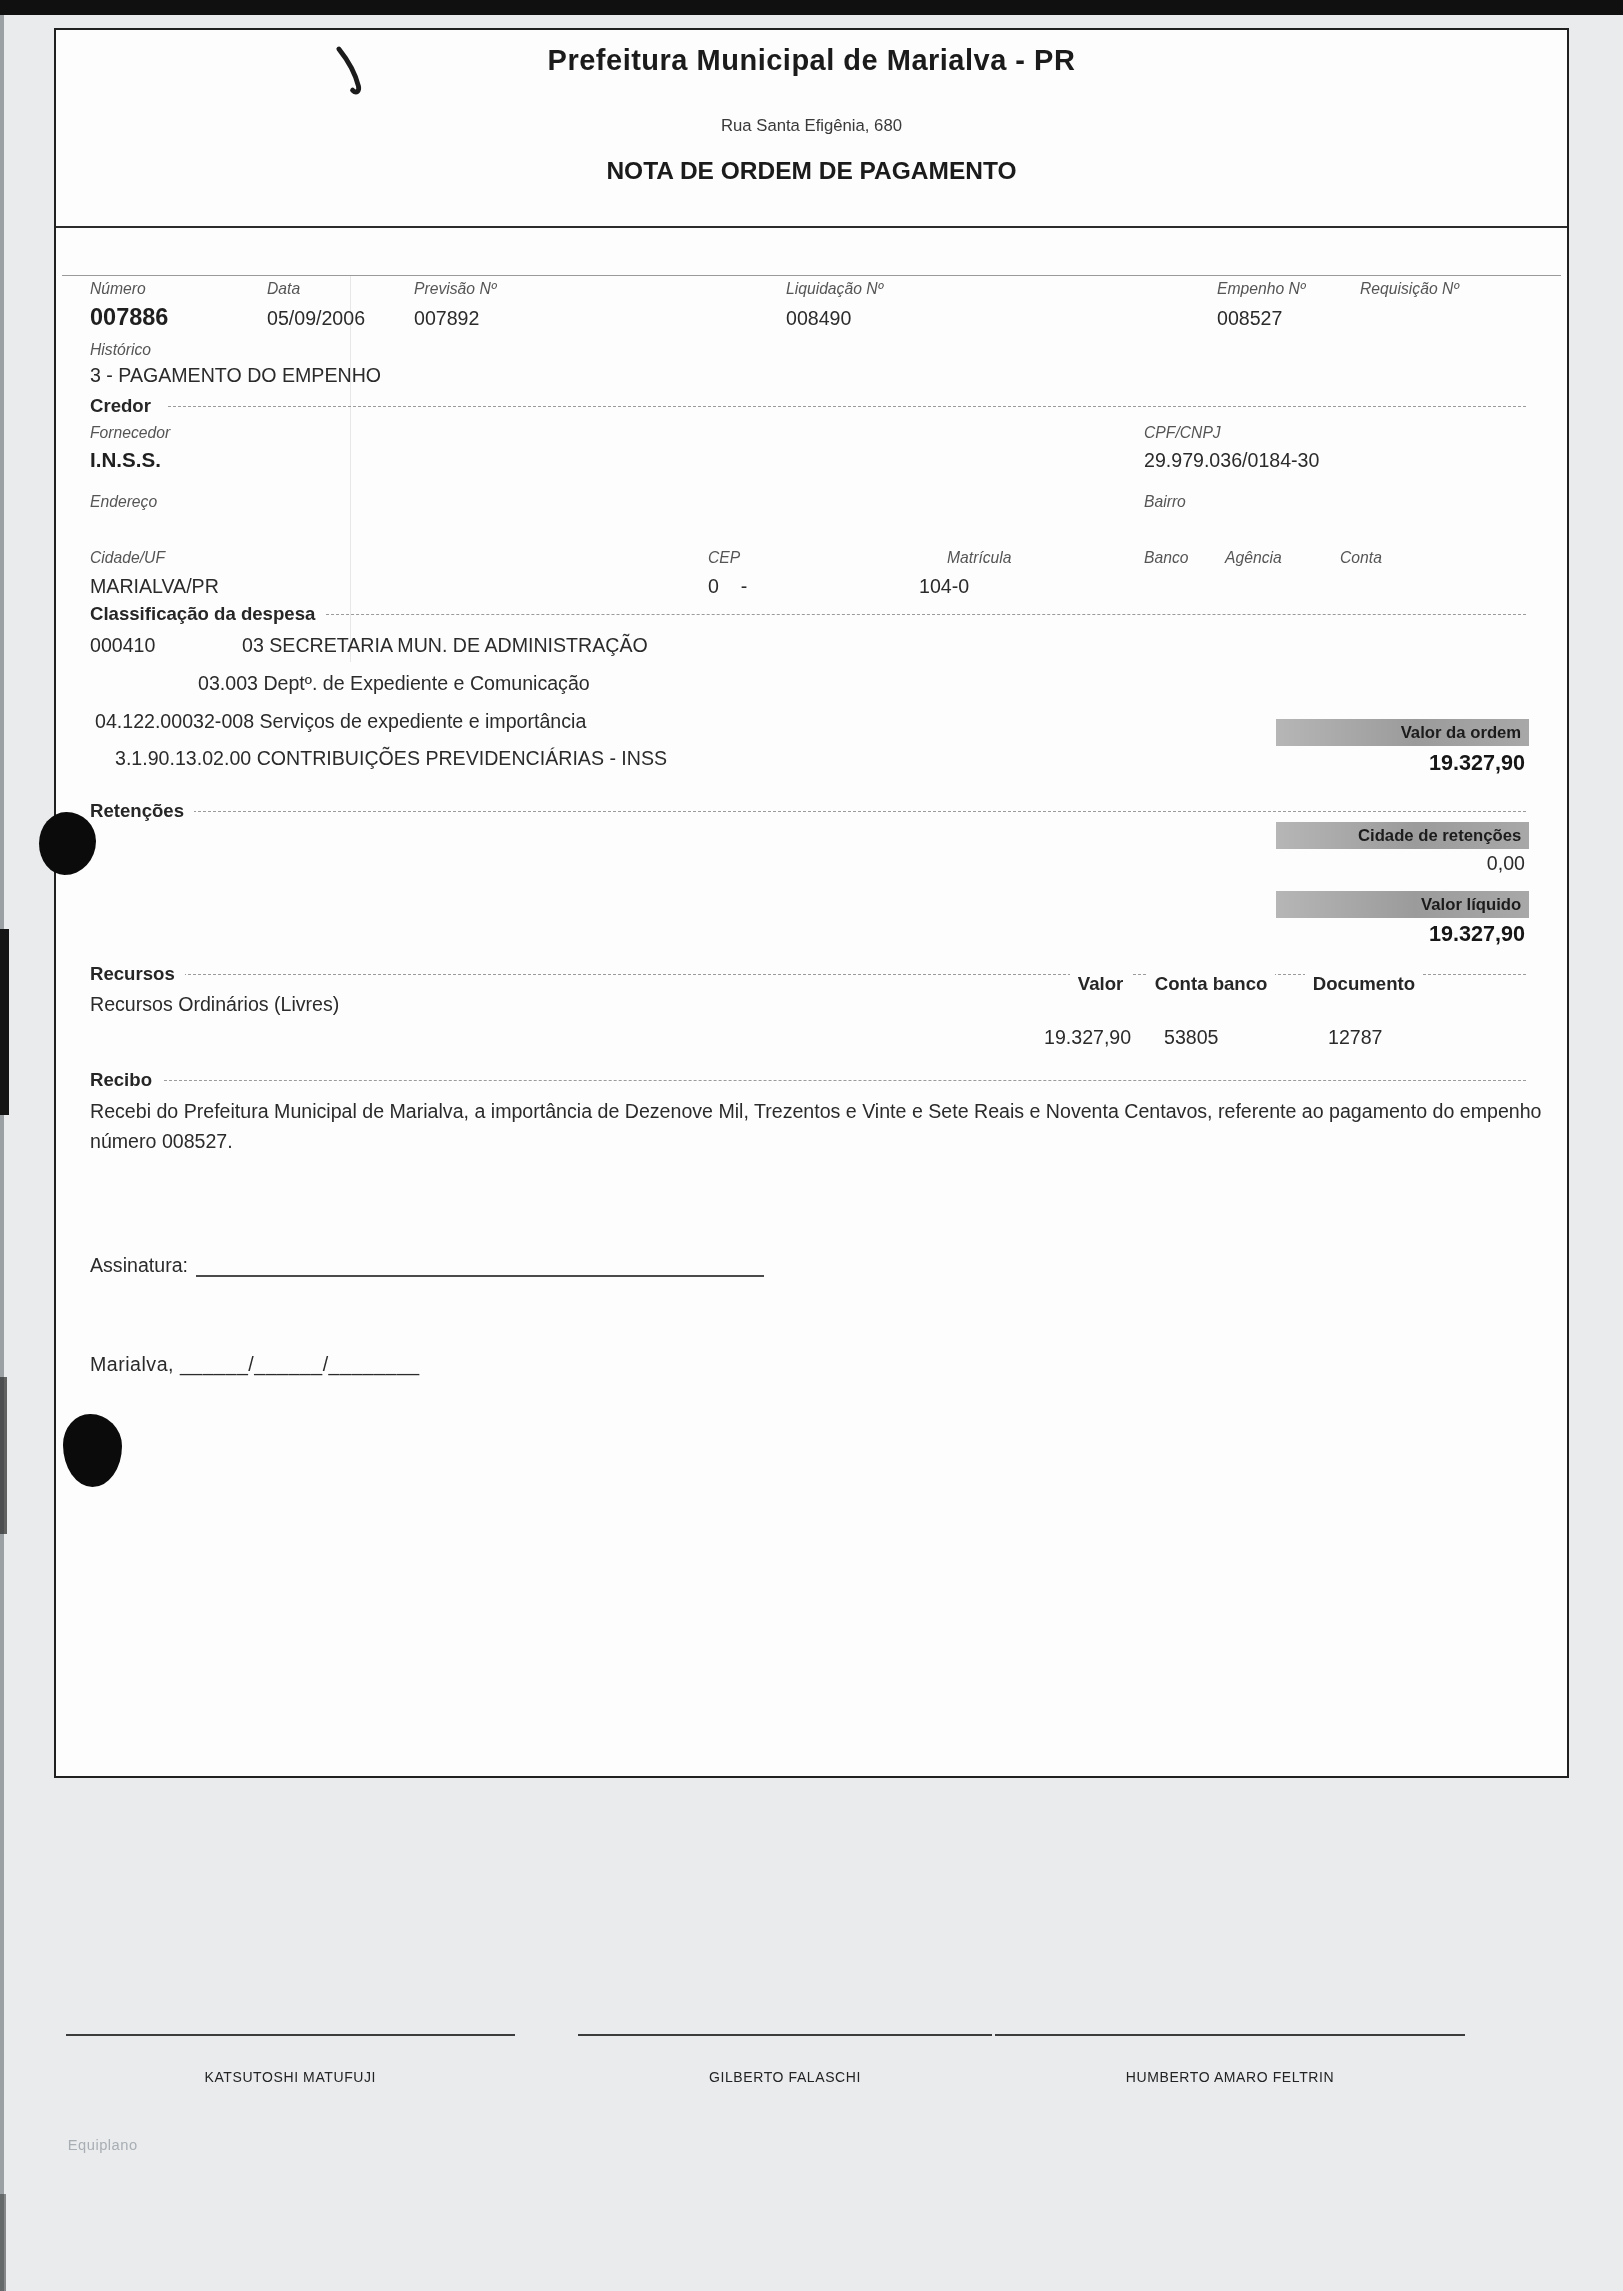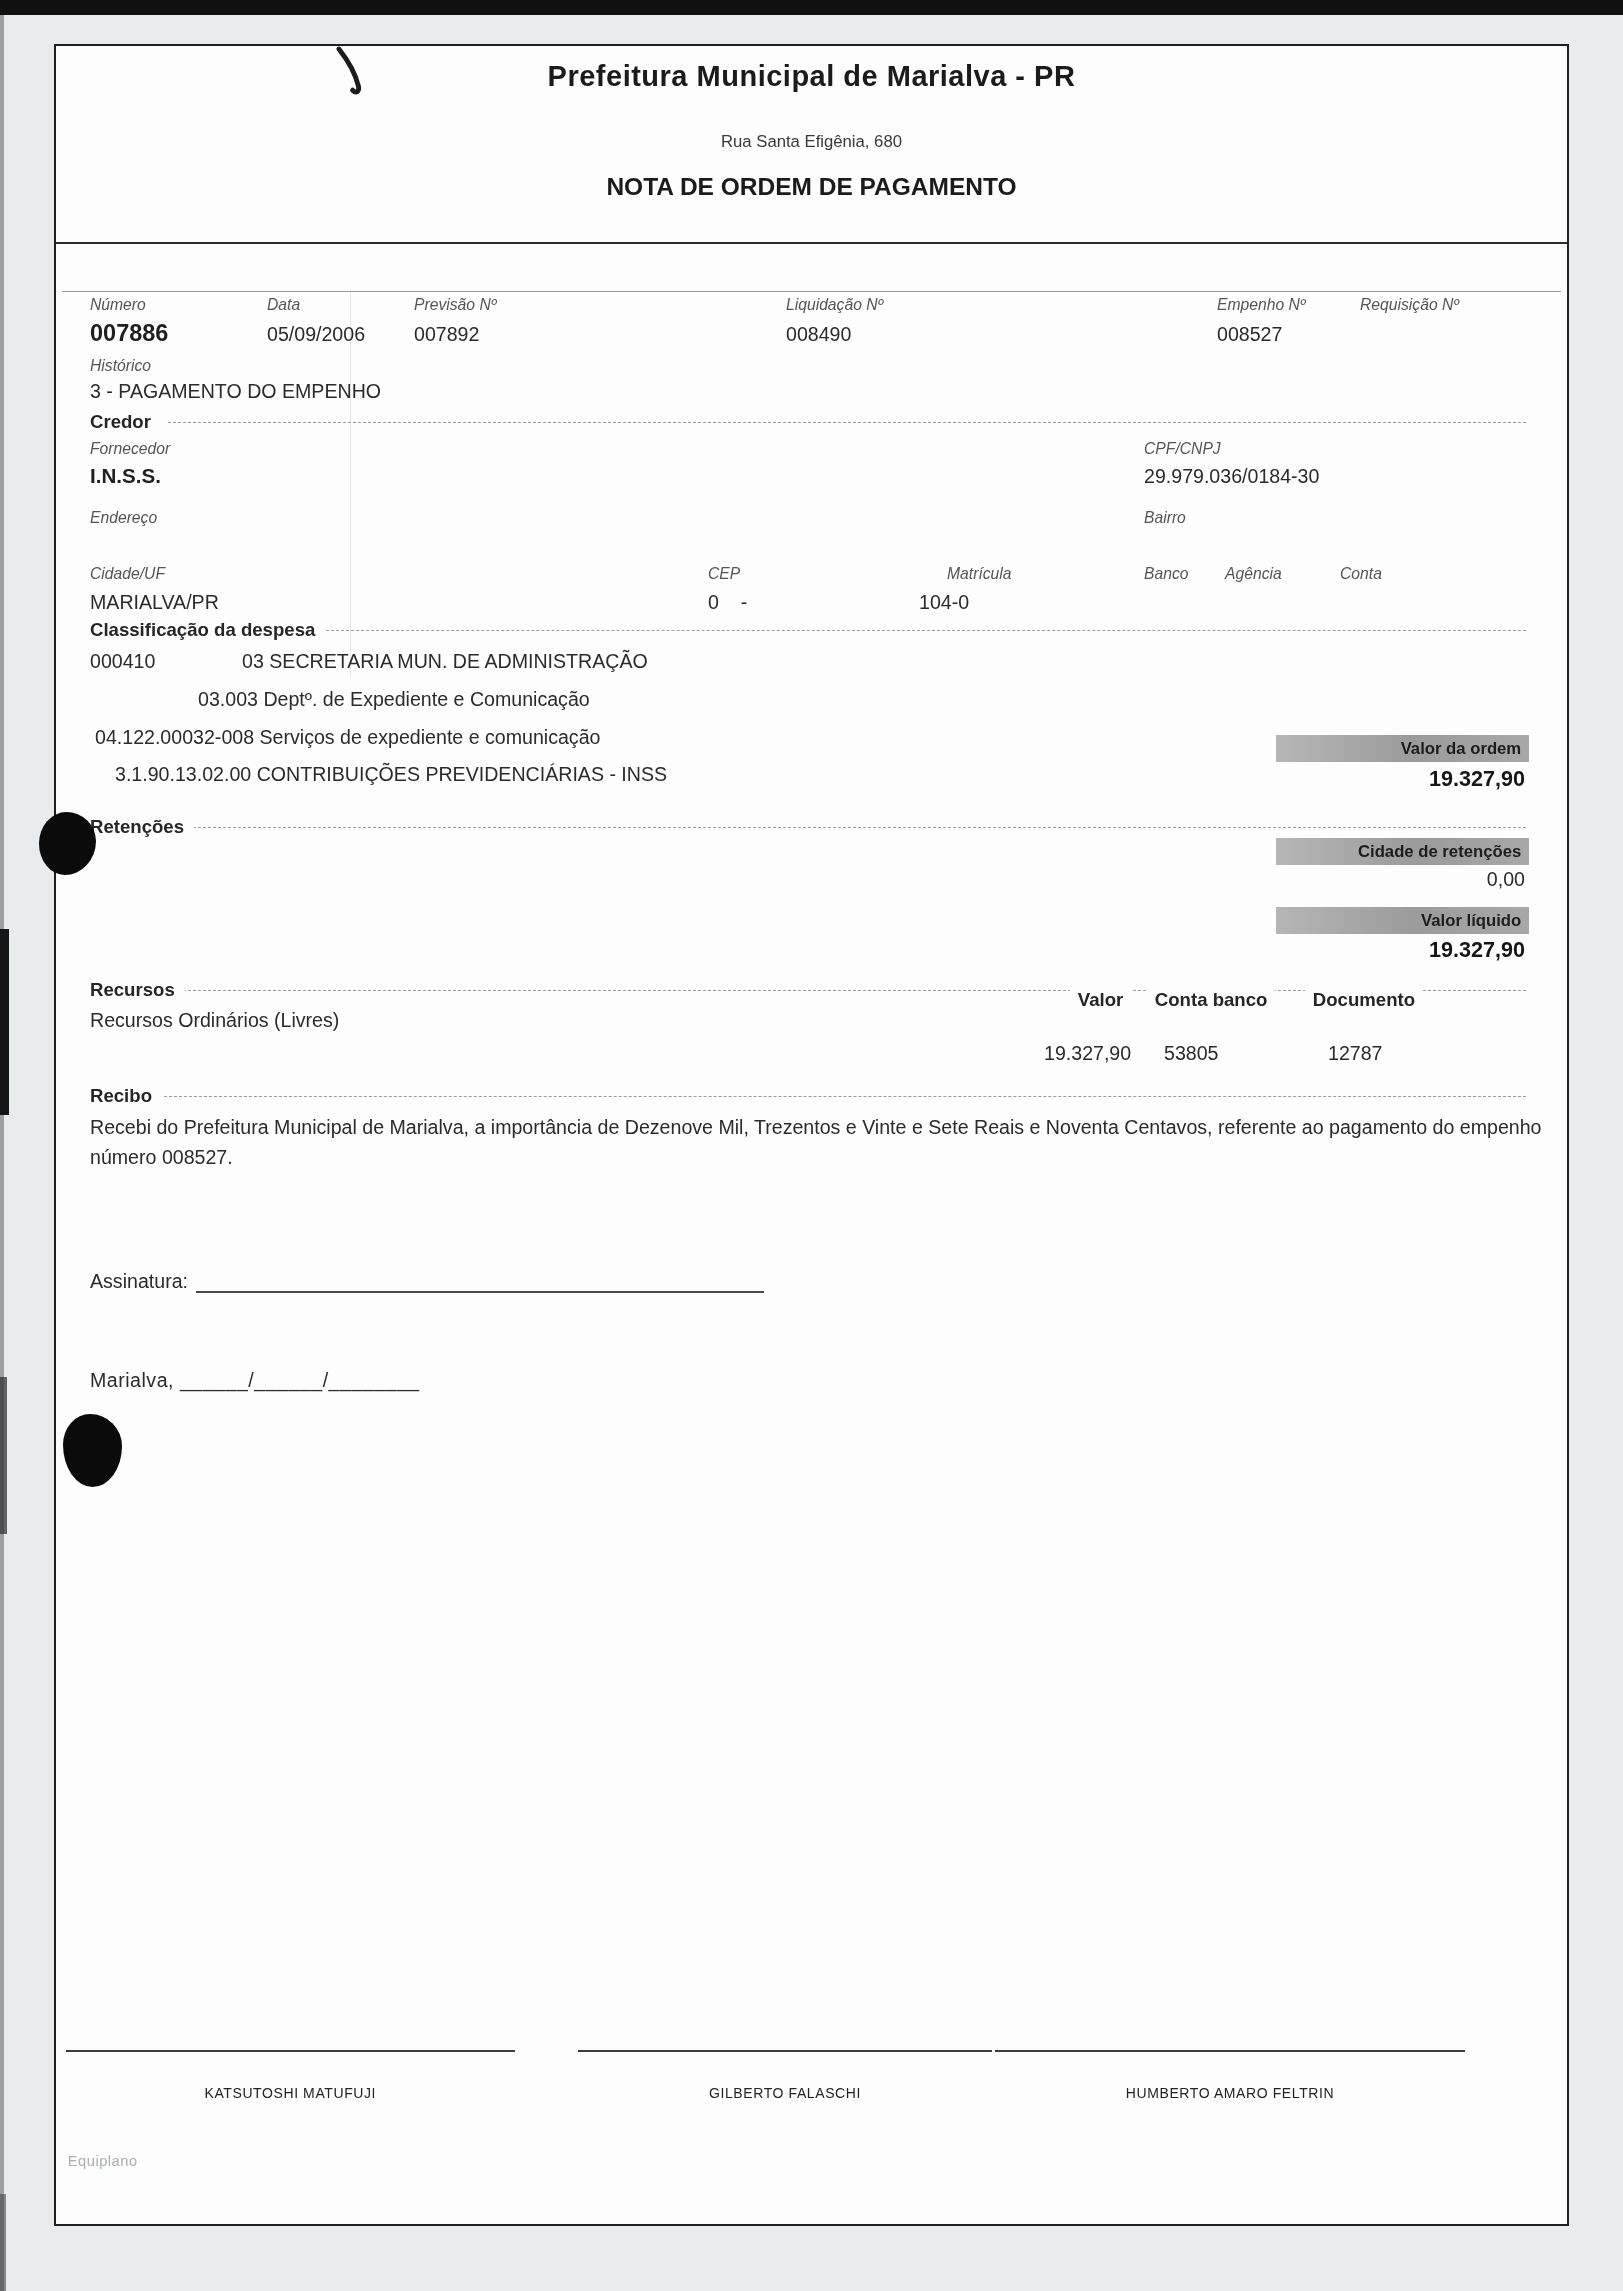--- a/index.html
+++ b/index.html
@@ -17,21 +17,21 @@
   .scan-left-dark1 { position:absolute; left:0; top:929px; width:8.8px; height:186px; background:#151515; }
   .scan-left-dark2 { position:absolute; left:0; top:1377px; width:6.9px; height:157px; background:#333; opacity:.75; }
   .scan-left-dark3 { position:absolute; left:0; top:2194px; width:5.9px; height:98px; background:#444; opacity:.6; }
   .ink-blob { position:absolute; background:#0b0b0b; border-radius:48% 52% 55% 45% / 50% 46% 54% 50%; }
   .blob-1 { left:39px; top:812px; width:57px; height:63px; }
   .blob-2 { left:63px; top:1414px; width:59px; height:73px; border-radius:46% 54% 50% 50% / 42% 44% 56% 58%; }
   .pen-tick { position:absolute; left:333px; top:45px; }
 
   
   .doc {
-    position:absolute; left:54px; top:44px; width:1515px; height:2182px;
+    position:absolute; left:54px; top:28px; width:1515px; height:1750px;
     background:#fdfdfe; border:2px solid #202020;
   }
   .abs { position:absolute; }
   .fold-line { position:absolute; left:294px; top:245px; width:1px; height:387px; background:#e7e7e7; }
 
   
   .hdr-org   { top:13.7px; left:0; width:100%; text-align:center; font-size:29px; font-weight:bold; color:#1b1b1b; letter-spacing:0.5px; }
   .hdr-cnpj  { top:59px; left:0; width:100%; text-align:center; font-size:16.7px; color:#3a3a3a; }
   .hdr-addr  { top:86px; left:0; width:100%; text-align:center; font-size:16.7px; color:#3a3a3a; }
   .hdr-title { top:127px; left:0; width:100%; text-align:center; font-size:24.5px; font-weight:bold; color:#1b1b1b; }
@@ -130,21 +130,21 @@
   <span class="val" style="left:34px;  top:545px;">MARIALVA/PR</span>
   <span class="val" style="left:652px; top:545px;">0    -</span>
   <span class="val" style="left:863px; top:545px;">104-0</span>
 
   <div class="sect" style="left:34px; top:573px; width:1446px;">
     <div class="dash" style="left:221px; right:9.8px;"></div>
     <span class="s-lab">Classificação da despesa</span>
   </div>
   <div class="val" style="left:34px; top:604px;"><span style="display:inline-block; width:152px;">000410</span><span>03 SECRETARIA MUN. DE ADMINISTRAÇÃO</span></div>
   <div class="val" style="left:142px; top:642px;"><span>03.003</span> <span>Deptº. de Expediente e Comunicação</span></div>
-  <div class="val" style="left:39px; top:680px;"><span>04.122.00032-008</span> <span>Serviços de expediente e comunicação</span></div>
+  <div class="val" style="left:39px; top:680px;"><span>04.122.00032-008</span> <span>Serviços de expediente e importância</span></div>
   <div class="val" style="left:59px; top:717px;"><span>3.1.90.13.02.00</span> <span>CONTRIBUIÇÕES PREVIDENCIÁRIAS - INSS</span></div>
 
   <div class="gbar" style="top:689px;">Valor da ordem</div>
   <span class="gval-b" style="top:720px;">19.327,90</span>
 
   <div class="sect" style="left:34px; top:770px; width:1446px;">
     <div class="dash" style="left:103px; right:9.8px;"></div>
     <span class="s-lab">Retenções</span>
   </div>
   <div class="gbar" style="top:792px;">Cidade de retenções</div>

